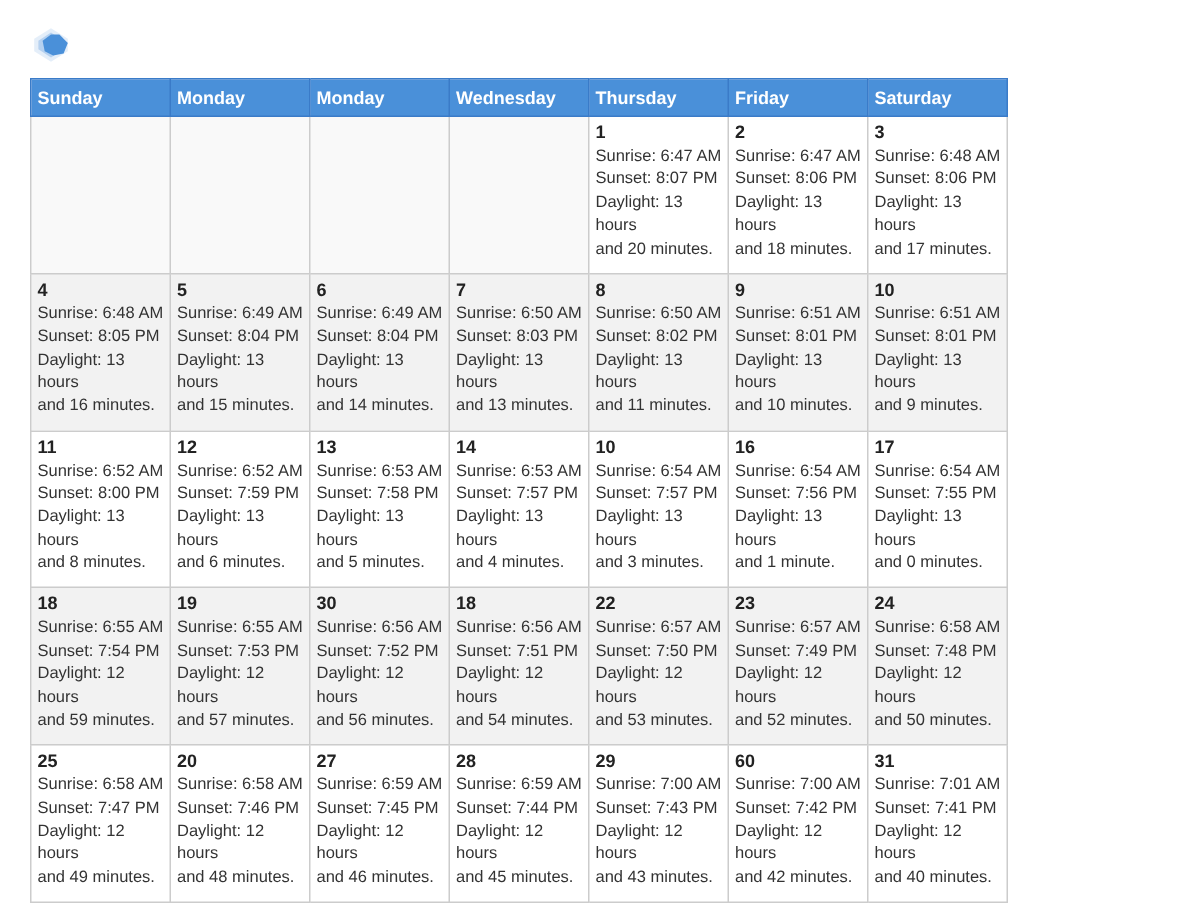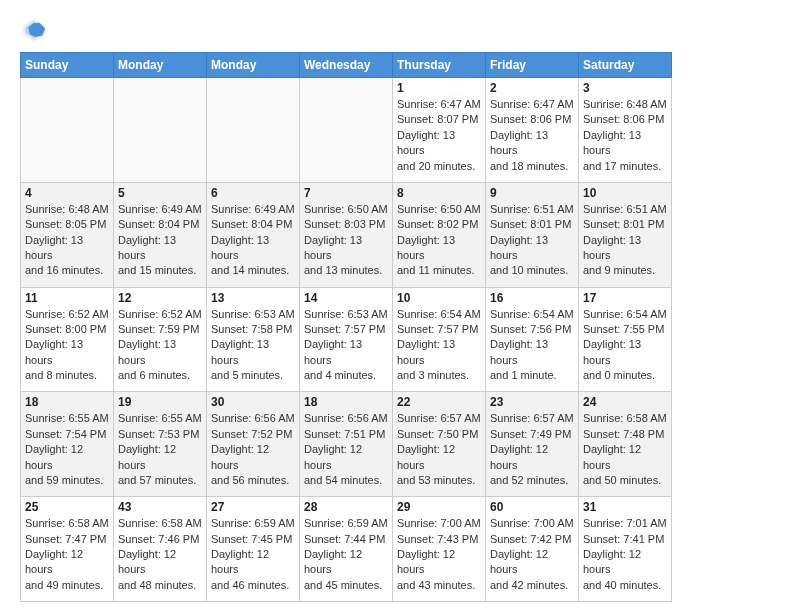--- a/index.html
+++ b/index.html
@@ -312,21 +312,21 @@
         </tr>
         <tr>
           <td>
             <span class="day-number">25</span>
             <div class="day-info" style="white-space: pre-line;">Sunrise: 6:58 AM
 Sunset: 7:47 PM
 Daylight: 12 hours
 and 49 minutes.</div>
           </td>
           <td>
-            <span class="day-number">43</span>
+            <span class="day-number">20</span>
             <div class="day-info" style="white-space: pre-line;">Sunrise: 6:58 AM
 Sunset: 7:46 PM
 Daylight: 12 hours
 and 48 minutes.</div>
           </td>
           <td>
             <span class="day-number">27</span>
             <div class="day-info" style="white-space: pre-line;">Sunrise: 6:59 AM
 Sunset: 7:45 PM
 Daylight: 12 hours

